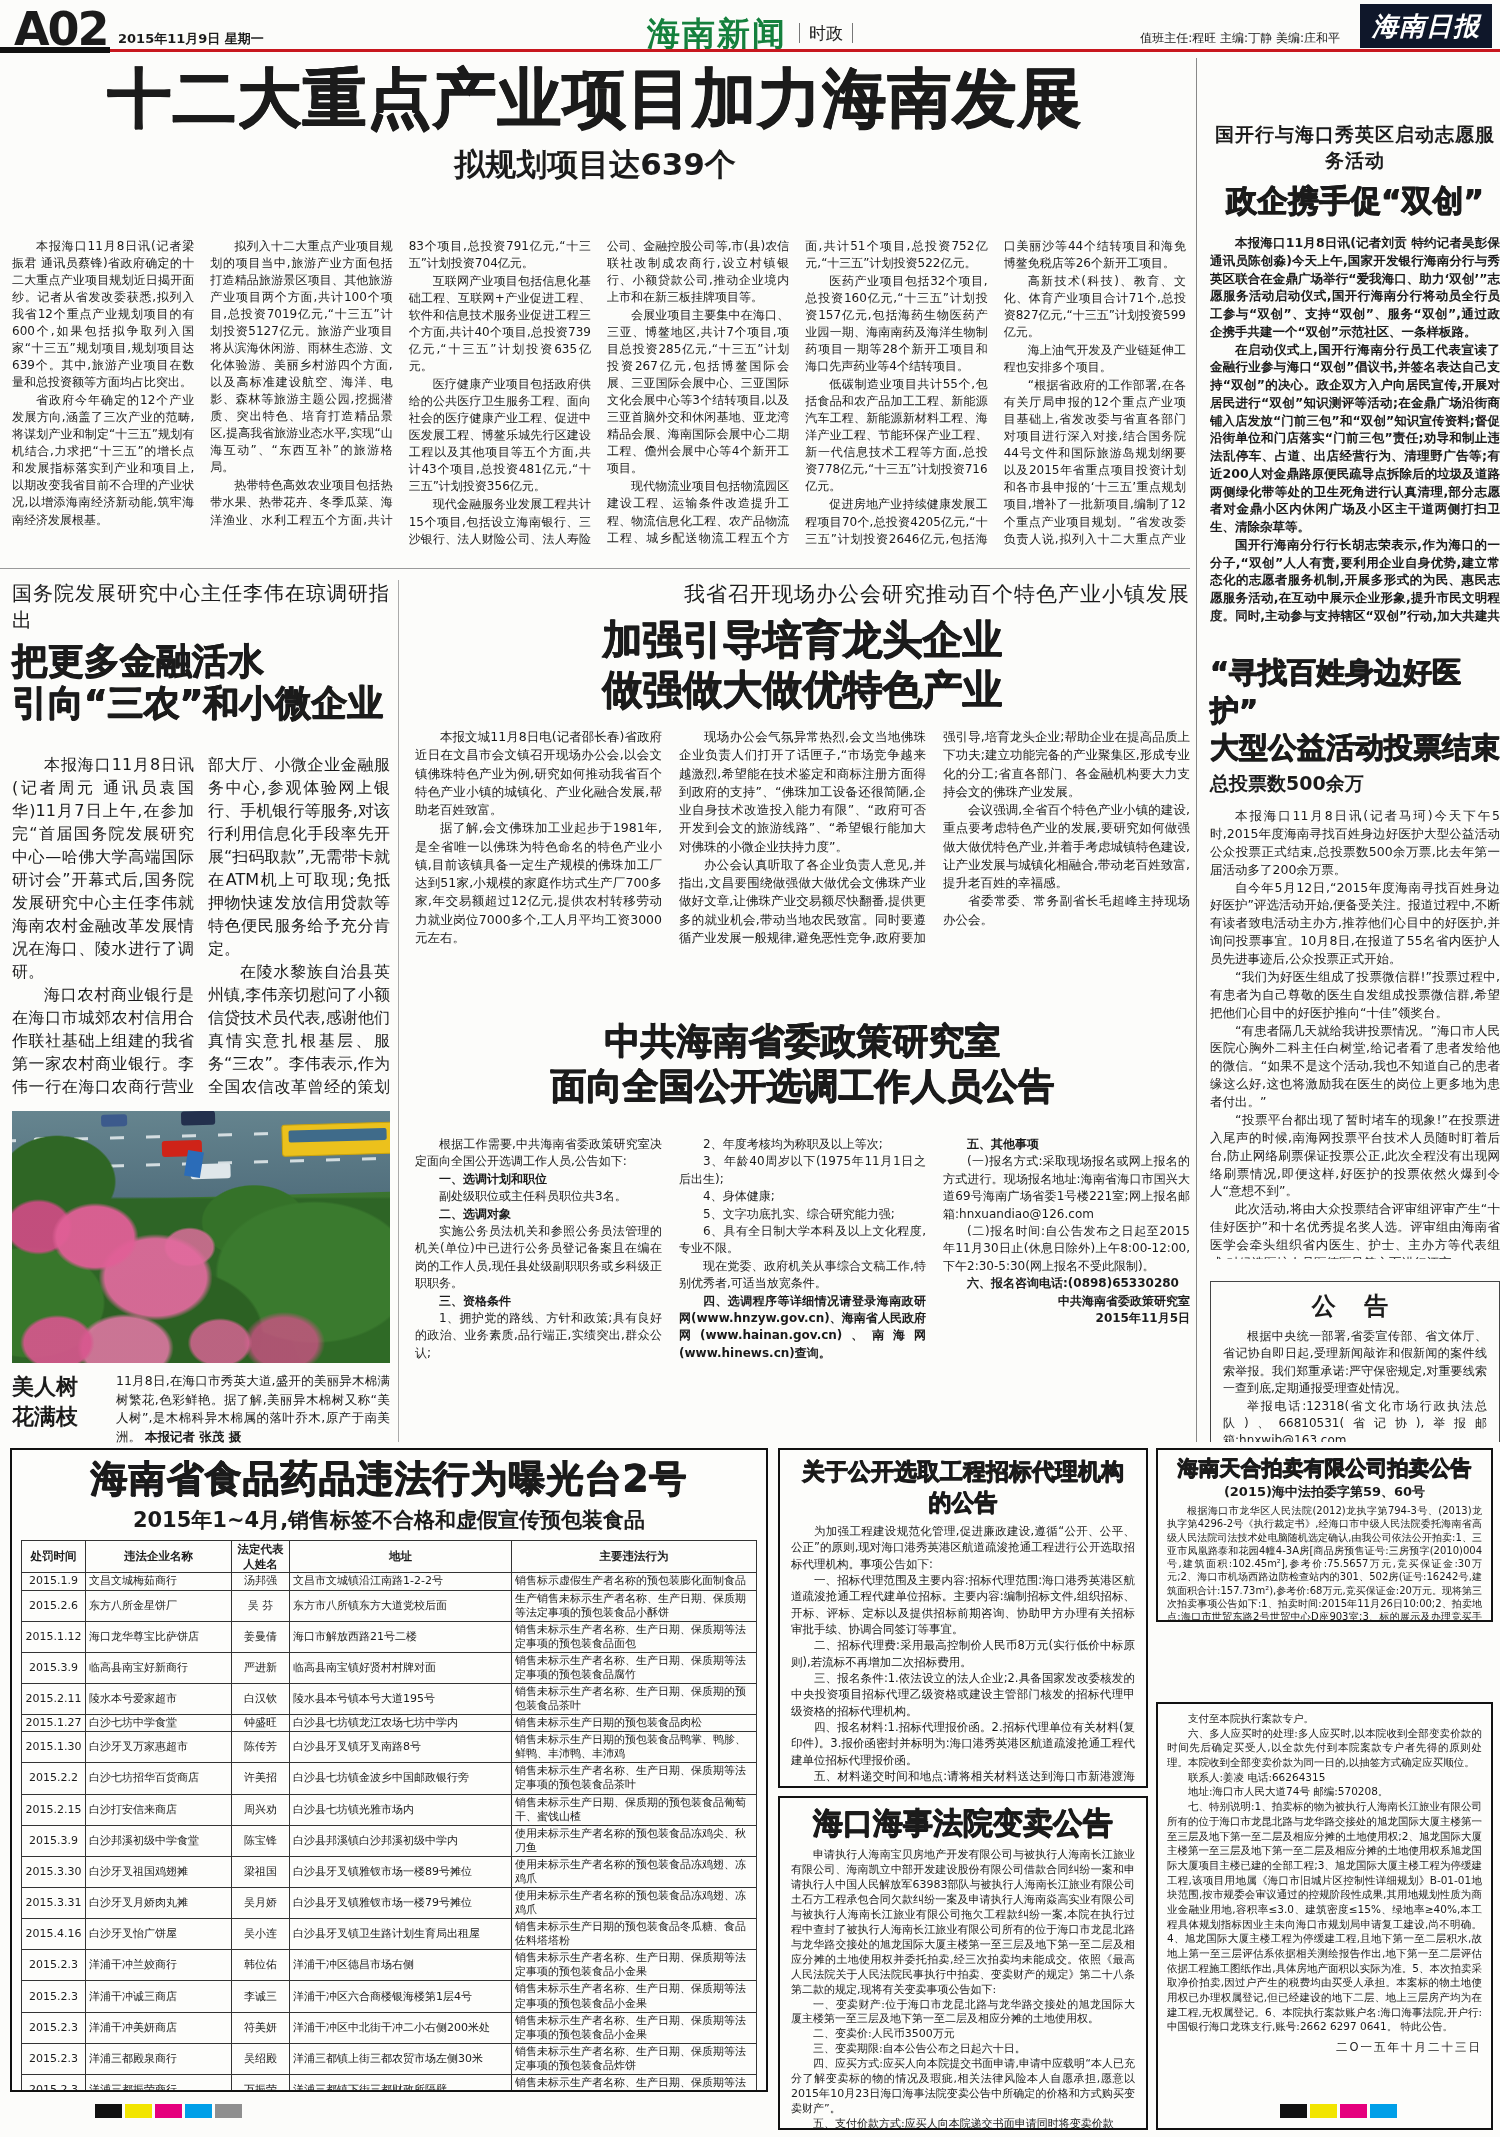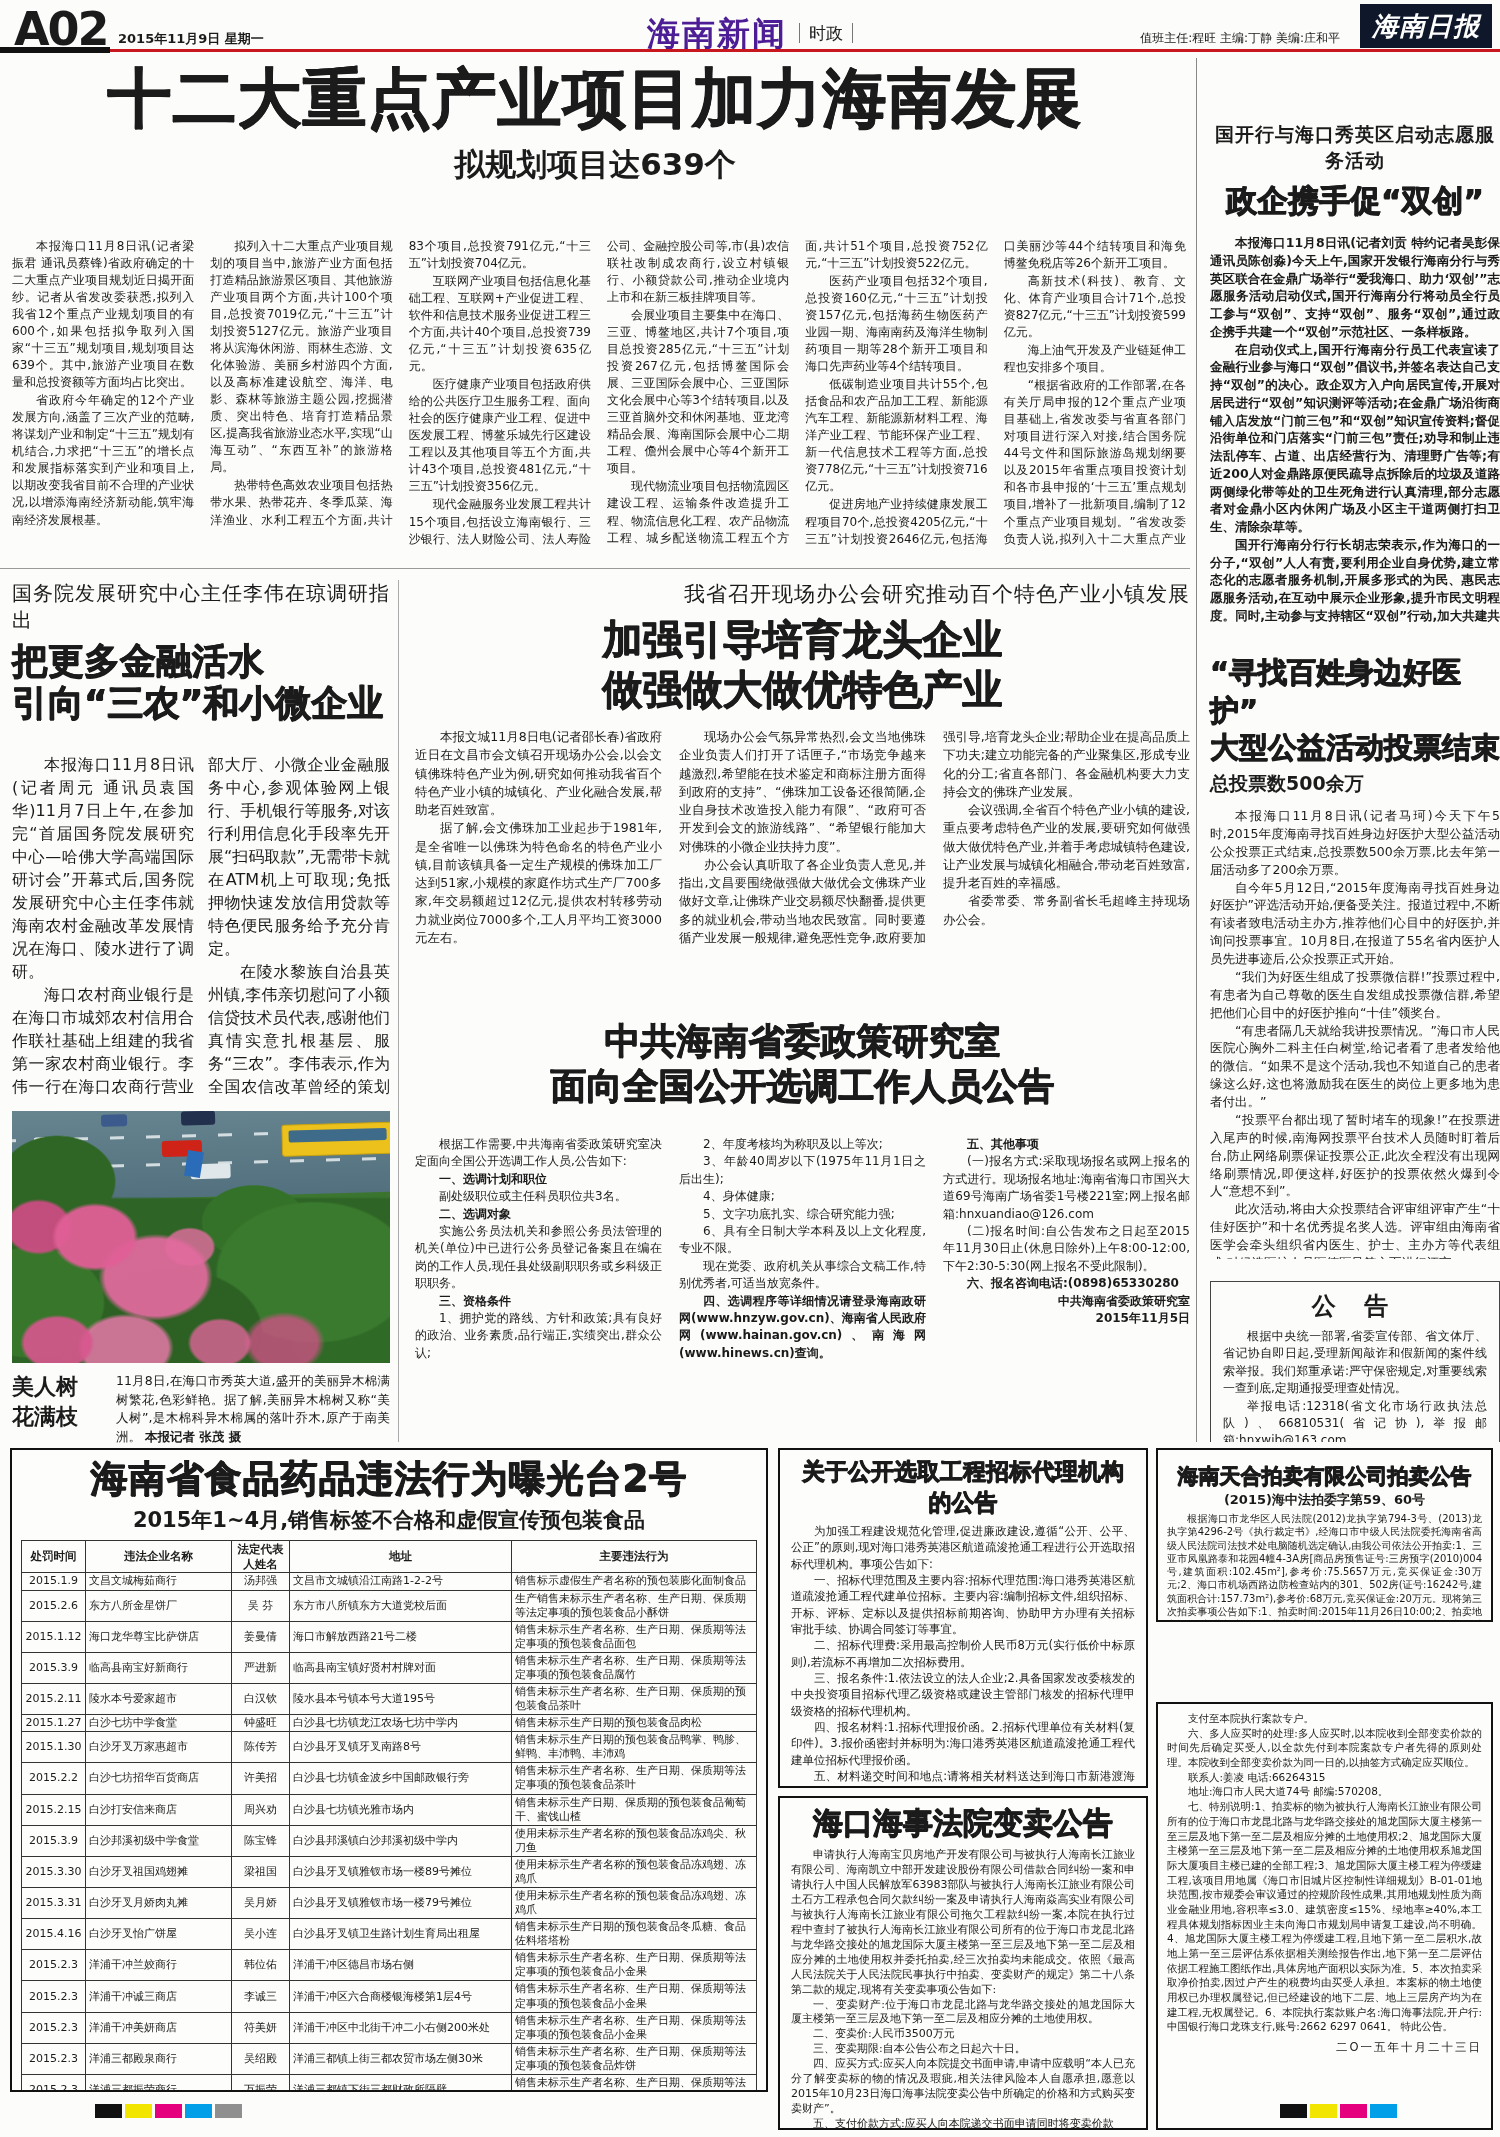--- a/index.html
+++ b/index.html
@@ -12,21 +12,21 @@
   .abs { position:absolute; }
   .fatty { font-weight:bold; text-shadow:0.6px 0 currentColor, -0.6px 0 currentColor, 0 0.5px currentColor; }
   .p { text-indent:2em; text-align:justify; line-height:inherit; }
   .p.b { font-weight:bold; }
   .p.r { text-align:right; text-indent:0; font-weight:bold; }
 
   
   .pageno { position:absolute; left:14px; top:2px; font-size:46px; font-weight:bold; letter-spacing:-2px; }
   .mdate  { position:absolute; left:118px; top:30px; font-size:13px; font-weight:bold; }
   .mcenter{ position:absolute; left:0; right:0; top:12px; text-align:center; }
-  .section{ color:#4c1d95; font-size:33px; font-weight:bold; letter-spacing:2px; }
+  .section{ color:#15803d; font-size:33px; font-weight:bold; letter-spacing:2px; }
   .subsection{ font-size:17px; color:#222; border-left:1px solid #777; border-right:1px solid #777; padding:0 9px; margin-left:12px; vertical-align:6px; }
   .staff  { position:absolute; right:160px; top:30px; font-size:12px; }
   .logo   { position:absolute; right:8px; top:4px; width:132px; height:44px; background:#0f172a; color:#fff;
             font-family:"DejaVu Serif", serif; font-style:italic; font-weight:bold; font-size:26px;
             display:flex; align-items:center; justify-content:center; letter-spacing:1px; }
   .blackbar{ position:absolute; left:0; top:47px; width:110px; height:6px; background:#111; z-index:3; }
   .redline { position:absolute; left:0; top:49px; width:1500px; height:3px; background:#c8171e; z-index:2; }
 
   
   .lead    { position:absolute; left:0; top:62px; width:1190px; }
@@ -108,21 +108,21 @@
   .viol th, .viol td { border:1px solid #333; padding:1px 3px; vertical-align:middle; }
   .viol th { font-weight:bold; text-align:center; font-size:11.5px; }
   .viol td { text-align:center; }
   .viol td.tl { text-align:left; }
   .bxB1 { left:778px; top:1448px; width:370px; height:340px; padding:6px 11px; }
   .bxB1-title { font-size:23px; text-align:center; }
   .bxB1-body { margin-top:5px; font-size:11.5px; line-height:1.42; }
   .bxB2 { left:778px; top:1796px; width:370px; height:334px; padding:5px 11px; }
   .bxB2-title { font-size:30px; text-align:center; }
   .bxB2-body { margin-top:4px; font-size:11px; line-height:1.36; }
-  .bxC1 { left:1156px; top:1448px; width:337px; height:174px; padding:12px 9px; }
+  .bxC1 { left:1156px; top:1448px; width:337px; height:174px; padding:4px 9px; }
   .bxC1-title { font-size:21px; text-align:center; }
   .bxC1-sub { font-size:13px; font-weight:bold; text-align:center; margin-top:1px; }
   .bxC1-body { margin-top:3px; font-size:10px; line-height:1.33; }
   .bxC2 { left:1156px; top:1702px; width:337px; height:428px; padding:7px 9px; }
   .bxC2-body { font-size:10.5px; line-height:1.4; }
   .bxC2-date { text-align:right; font-size:11.5px; margin-top:6px; letter-spacing:2px; }
 
   
   .regs { position:absolute; top:2104px; display:flex; gap:3px; }
   .regs.left { left:95px; } .regs.right { left:1280px; }

